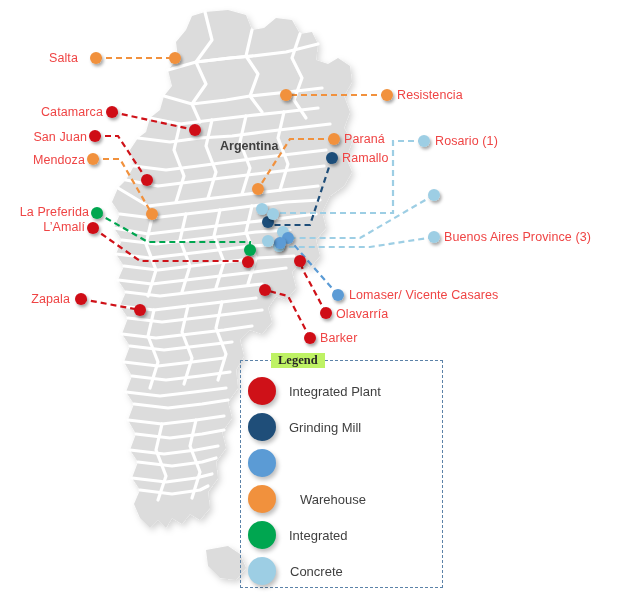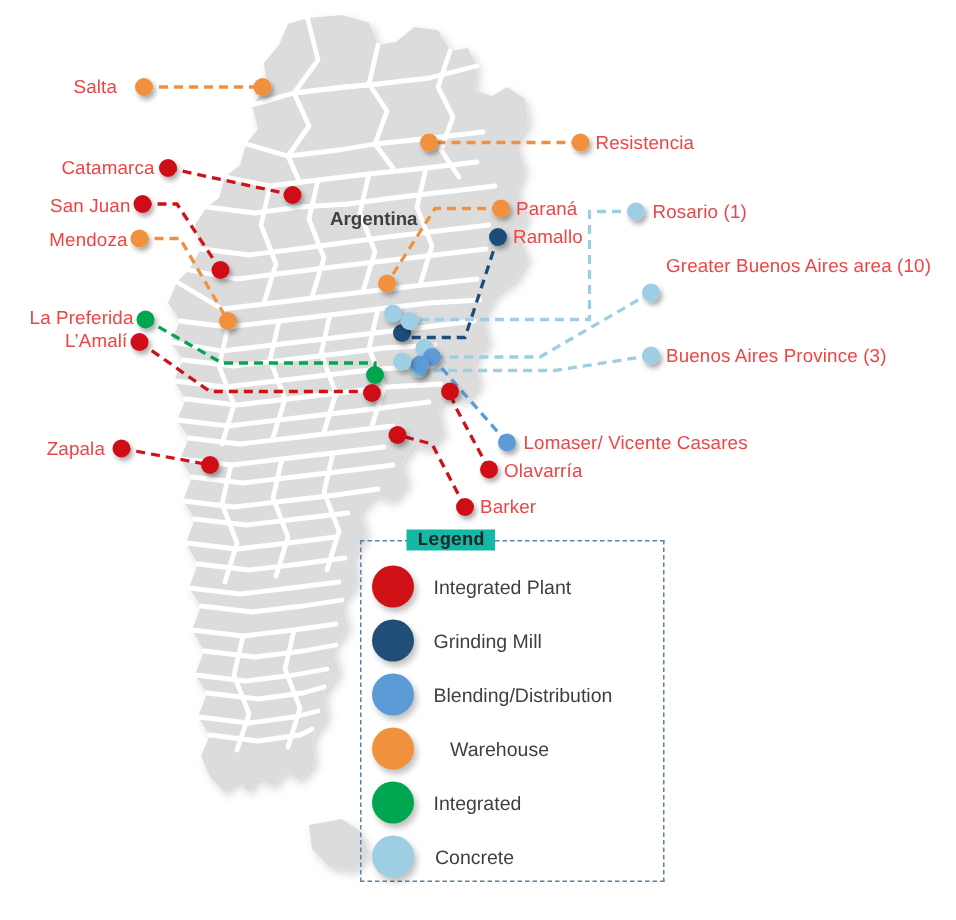--- a/index.html
+++ b/index.html
@@ -52,23 +52,23 @@
     width: 203px;
     height: 228px;
     border: 1.5px dashed #5b82a8;
     box-sizing: border-box;
     background: transparent;
   }
   #legend-title {
     position: absolute;
     left: 271px;
     top: 353px;
-    background: #14b8a6;
+    background: #bef264;
     padding: 0 7px;
-    font-family: Liberation Mono, monospace;
+    font-family: Liberation Serif, serif;
     font-size: 12.5px;
     font-weight: bold;
     color: #262626;
     white-space: nowrap;
   }
   .legend-row {
     position: absolute;
     left: 248px;
     display: flex;
     align-items: center;
@@ -255,21 +255,20 @@
       <div class="label" style="left: 344px; top: 132px;">
         <div>Paraná</div>
       </div>
       <div class="label" style="left: 342px; top: 151px;">
         <div>Ramallo</div>
       </div>
       <div class="label" style="left: 435px; top: 134px;">
         <div>Rosario (1)</div>
       </div>
       <div class="label" style="left: 444px; top: 170px;">
-        <div>Greater Buenos Aires area (10)</div>
       </div>
       <div class="label" style="left: 444px; top: 230px;">
         <div>Buenos Aires Province (3)</div>
       </div>
       <div class="label" style="left: 349px; top: 288px;">
         <div>Lomaser/ Vicente Casares</div>
       </div>
       <div class="label" style="left: 336px; top: 307px;">
         <div>Olavarría</div>
       </div>
@@ -284,21 +283,20 @@
       <div class="legend-row" style="top: 377px;">
         <div class="legend-swatch" style="background: rgb(207, 17, 24);"></div>
         <div class="legend-text">Integrated Plant</div>
       </div>
       <div class="legend-row" style="top: 413px;">
         <div class="legend-swatch" style="background: rgb(31, 78, 121);"></div>
         <div class="legend-text">Grinding Mill</div>
       </div>
       <div class="legend-row" style="top: 449px;">
         <div class="legend-swatch" style="background: rgb(91, 155, 213);"></div>
-        <div class="legend-text">Blending/Distribution</div>
       </div>
       <div class="legend-row" style="top: 485px; gap: 24px;">
         <div class="legend-swatch" style="background: rgb(241, 145, 61);"></div>
         <div class="legend-text">Warehouse</div>
       </div>
       <div class="legend-row" style="top: 521px;">
         <div class="legend-swatch" style="background: rgb(0, 166, 80);"></div>
         <div class="legend-text">Integrated</div>
       </div>
       <div class="legend-row" style="top: 557px; gap: 14px;">

